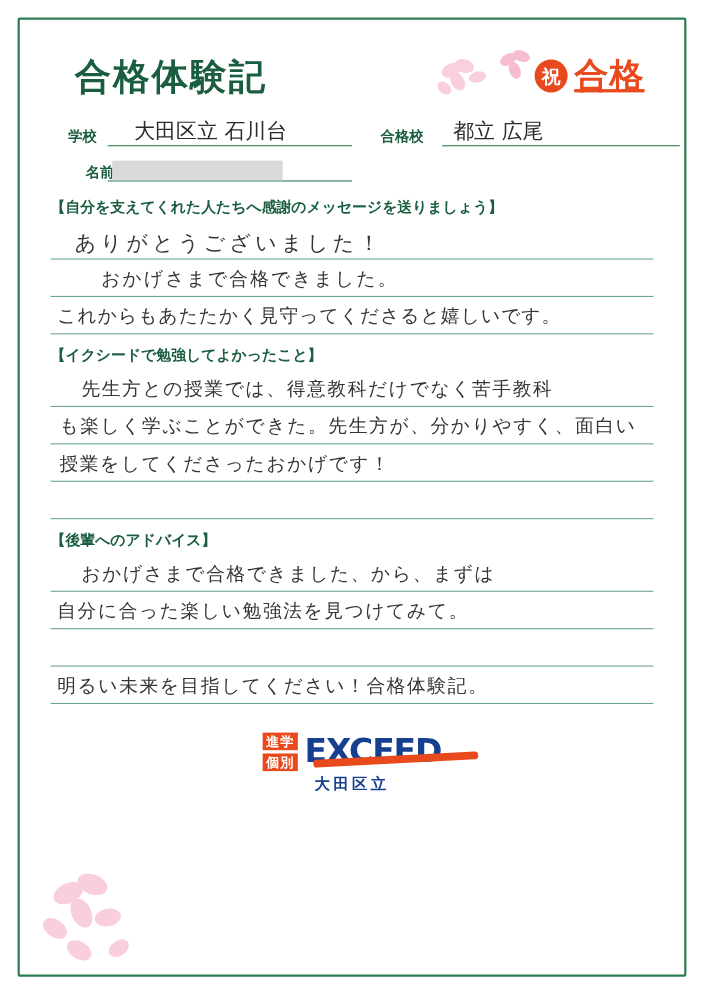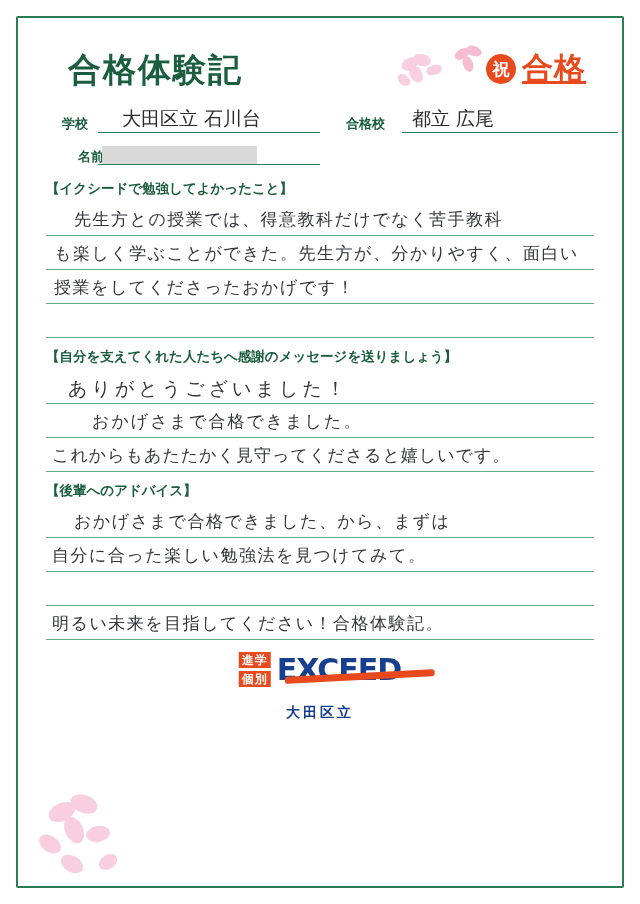--- a/index.html
+++ b/index.html
@@ -152,21 +152,21 @@
   
   .footer {
     position: relative;
     height: 84px;
     margin-top: 6px;
   }
   .logo {
     position: absolute;
     left: 50%;
     transform: translateX(-50%);
-    top: 6px;
+    top: 20px;
     display: flex;
     align-items: center;
     gap: 6px;
   }
   .logo-badges {
     display: flex;
     flex-direction: column;
     gap: 3px;
   }
   .logo-badge {
@@ -264,50 +264,50 @@
         <div class="hand" style="left:366px; top:2px;">都立 広尾</div>
       </div>
 
       <div class="info-row" style="height:30px;">
         <div class="field-label" style="left:32px; top:8px;">名前</div>
         <div class="field-line" style="left:52px; width:222px; height:24px;"></div>
         <div class="redact" style="left:56px; top:6px; width:155px;"></div>
       </div>
 
       <div class="section">
+        <div class="sec-title">【自分を支えてくれた人たちへ感謝のメッセージを送りましょう】</div>
+        <div class="rules">
+          <div class="rule"></div>
+          <div class="rule"></div>
+          <div class="rule"></div>
+          <div class="hand-block">
+            <div class="hline" style="left:22px; top:6px; font-size:19px; letter-spacing:4px;">ありがとうございました！</div>
+            <div class="hline" style="left:46px; top:40px; letter-spacing:2px;">おかげさまで合格できました。</div>
+            <div class="hline" style="left:6px; top:74px; letter-spacing:1px;">これからもあたたかく見守ってくださると嬉しいです。</div>
+          </div>
+        </div>
+      </div>
+
+      <div class="section">
         <div class="sec-title">【イクシードで勉強してよかったこと】</div>
         <div class="rules">
           <div class="rule"></div>
           <div class="rule"></div>
           <div class="rule"></div>
           <div class="rule"></div>
           <div class="hand-block">
             <div class="hline" style="left:28px; top:6px;">先生方との授業では、得意教科だけでなく苦手教科</div>
             <div class="hline" style="left:8px; top:40px;">も楽しく学ぶことができた。先生方が、分かりやすく、面白い</div>
             <div class="hline" style="left:8px; top:74px;">授業をしてくださったおかげです！</div>
             <div class="hline" style="left:8px; top:108px;"></div>
           </div>
         </div>
       </div>
 
       <div class="section">
-        <div class="sec-title">【自分を支えてくれた人たちへ感謝のメッセージを送りましょう】</div>
-        <div class="rules">
-          <div class="rule"></div>
-          <div class="rule"></div>
-          <div class="rule"></div>
-          <div class="hand-block">
-            <div class="hline" style="left:22px; top:6px; font-size:19px; letter-spacing:4px;">ありがとうございました！</div>
-            <div class="hline" style="left:46px; top:40px; letter-spacing:2px;">おかげさまで合格できました。</div>
-            <div class="hline" style="left:6px; top:74px; letter-spacing:1px;">これからもあたたかく見守ってくださると嬉しいです。</div>
-          </div>
-        </div>
-      </div>
-
-      <div class="section">
         <div class="sec-title">【後輩へのアドバイス】</div>
         <div class="rules">
           <div class="rule"></div>
           <div class="rule"></div>
           <div class="rule"></div>
           <div class="rule"></div>
           <div class="hand-block">
             <div class="hline" style="left:28px; top:6px;">おかげさまで合格できました、から、まずは</div>
             <div class="hline" style="left:6px; top:40px;">自分に合った楽しい勉強法を見つけてみて。</div>
             <div class="hline" style="left:6px; top:108px;">明るい未来を目指してください！合格体験記。</div>

